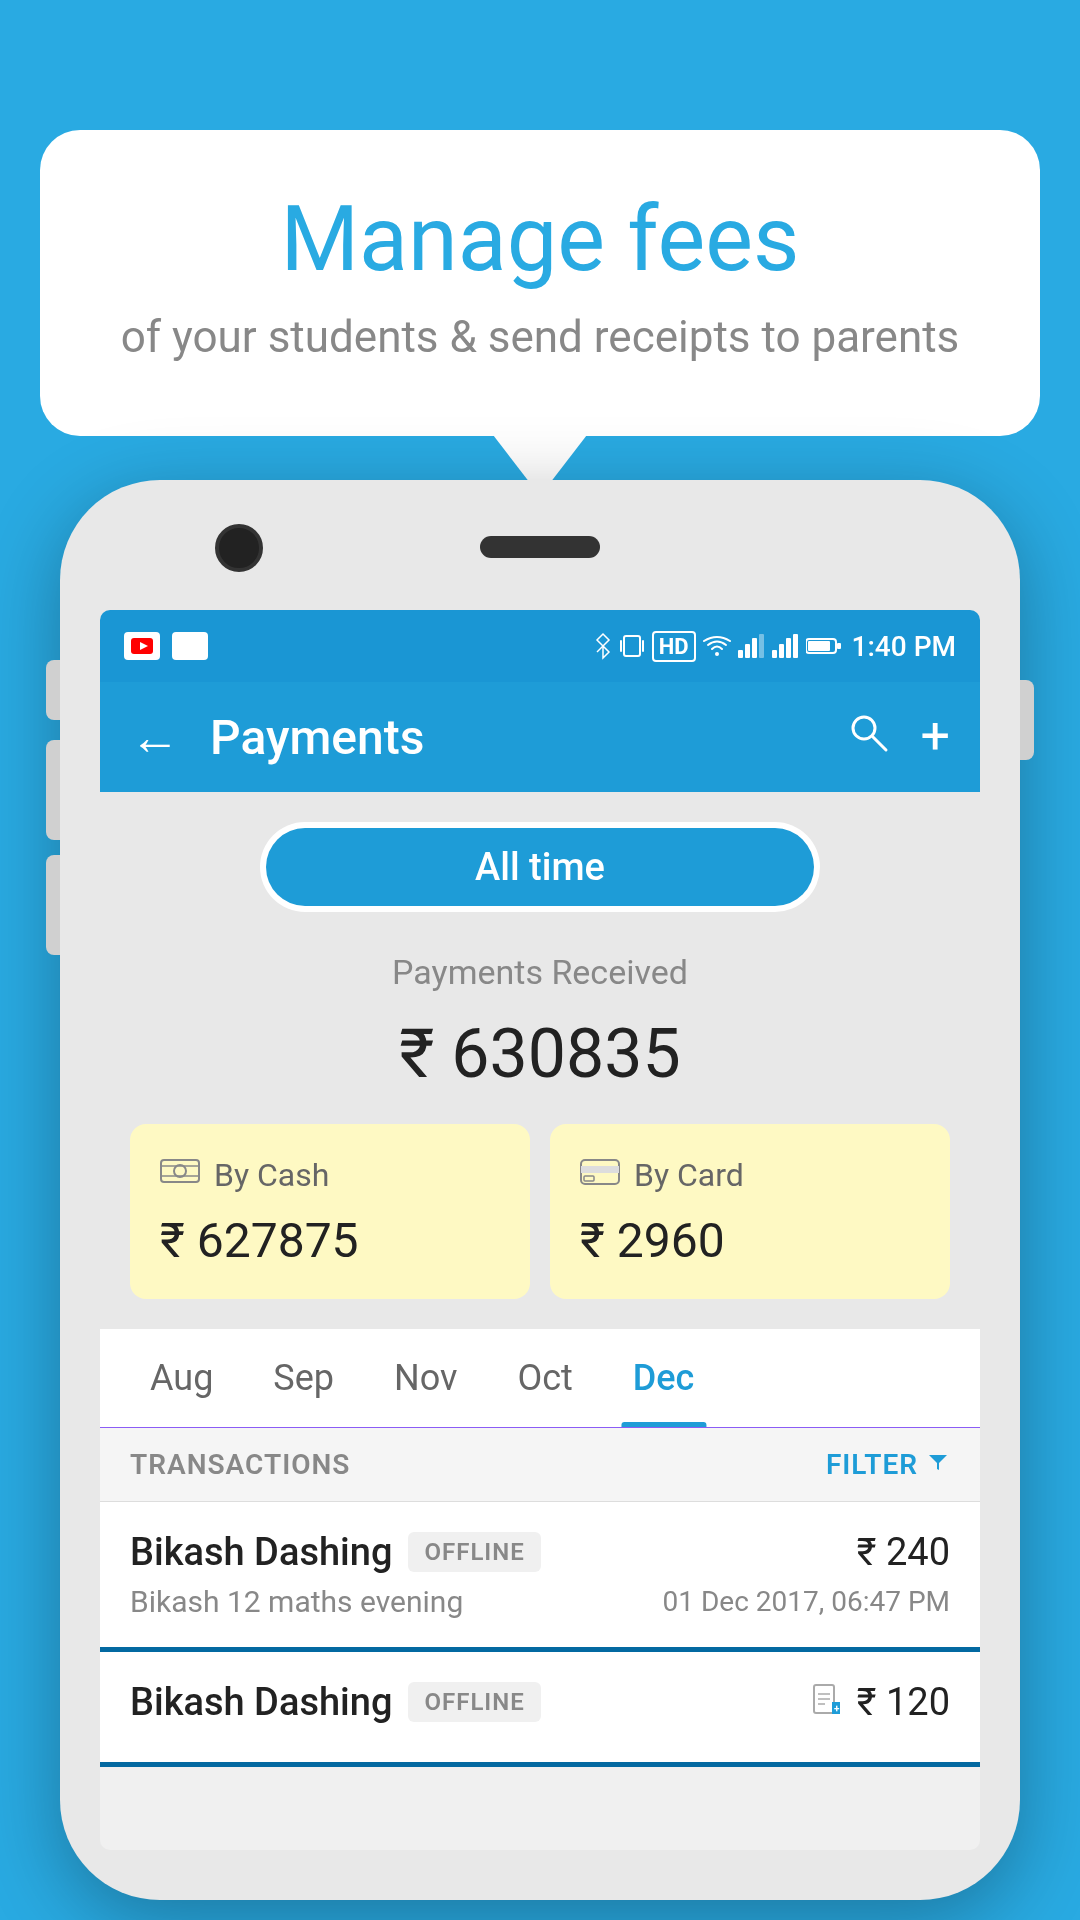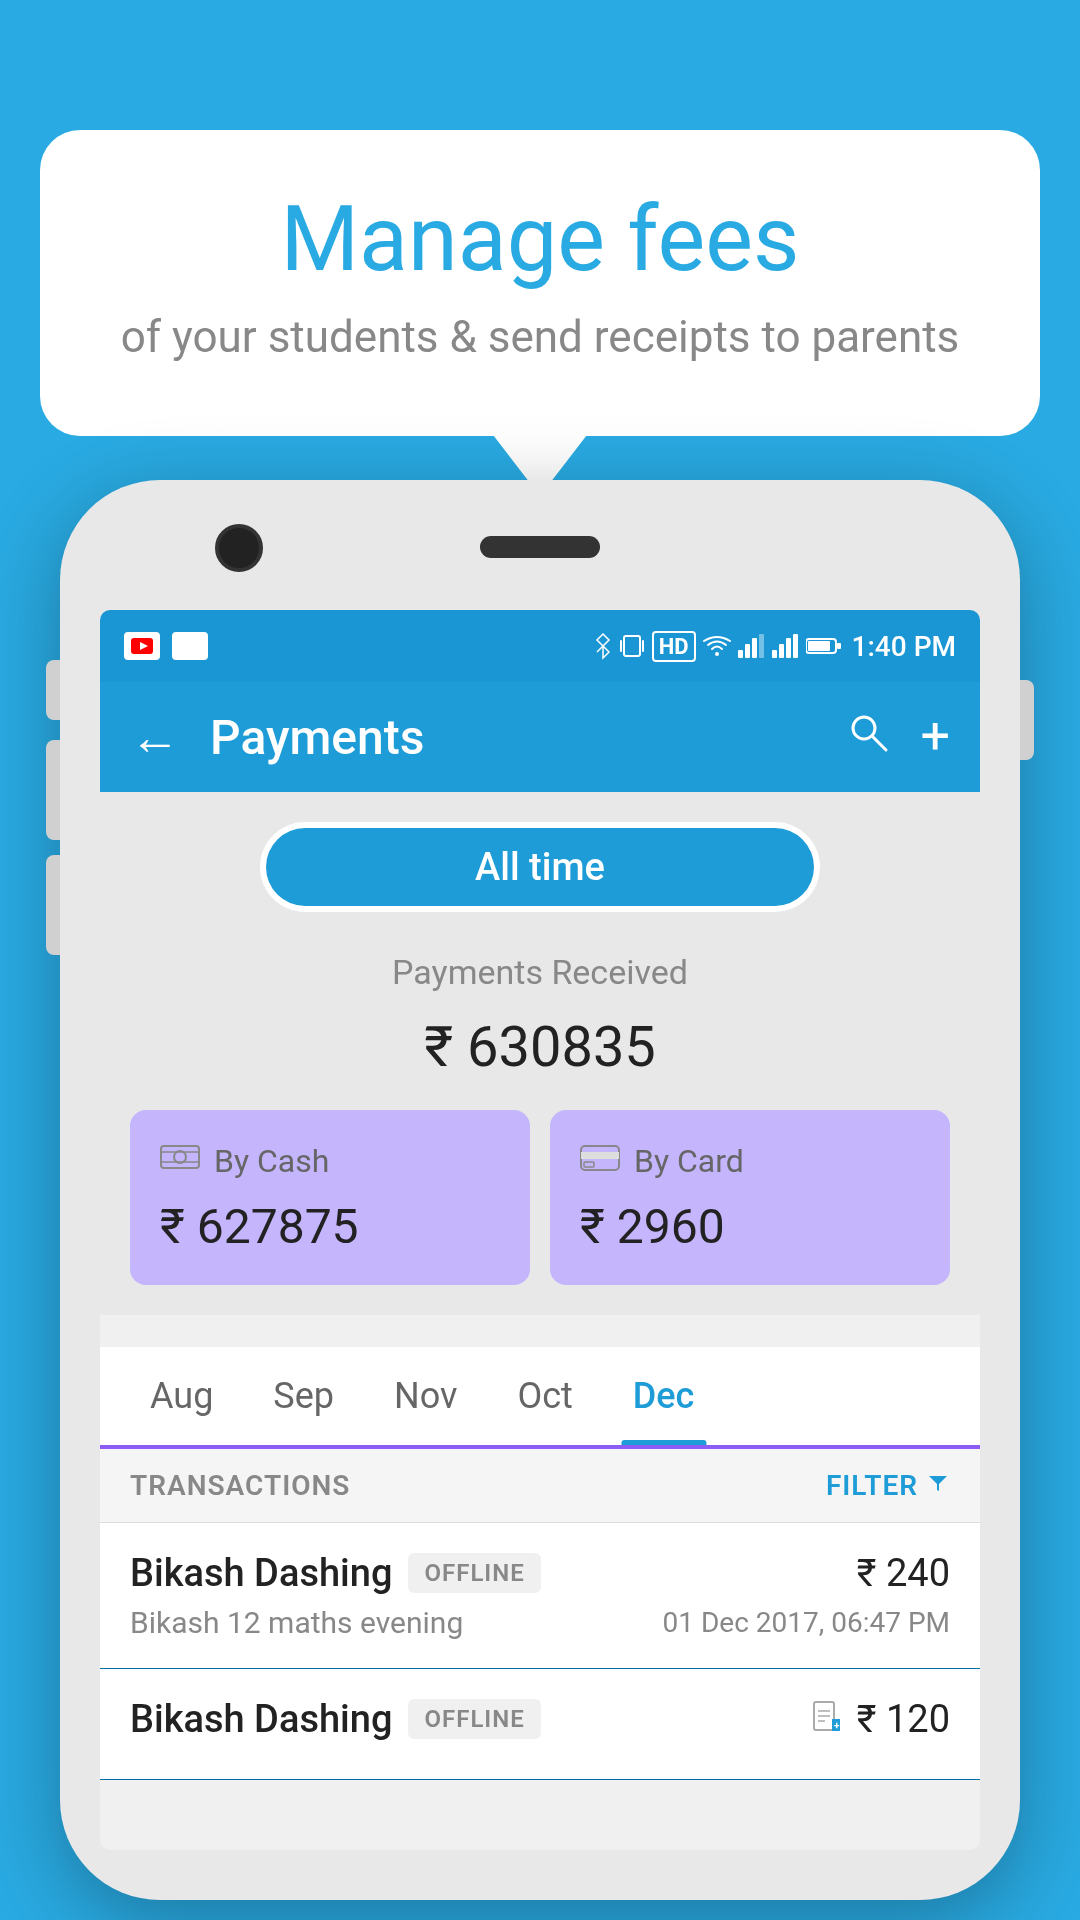--- a/index.html
+++ b/index.html
@@ -235,35 +235,35 @@
       background: #e8e8e8;
       padding: 10px 40px 30px;
       text-align: center;
     }
     .summary-label {
       font-size: 34px;
       color: #888;
       margin-bottom: 22px;
     }
     .summary-amount {
-      font-size: 56px;
+      font-size: 68px;
       font-weight: 400;
       color: #222;
     }
 
     
     .cards-row {
       display: flex;
       gap: 20px;
       padding: 0 30px 30px;
       background: #e8e8e8;
     }
     .payment-card {
       flex: 1;
-      background: #c4b5fd;
+      background: #fef9c3;
       border-radius: 16px;
       padding: 30px;
     }
     .card-header {
       display: flex;
       align-items: center;
       gap: 14px;
       margin-bottom: 16px;
     }
     .card-icon {
@@ -278,22 +278,21 @@
       font-size: 48px;
       color: #222;
       font-weight: 400;
     }
 
     
     .month-tabs {
       background: white;
       display: flex;
       padding: 0 20px;
-      border-bottom: 4px solid #8b5cf6;
-      margin-top: 32px;
+      border-bottom: 1px solid #8b5cf6;
     }
     .month-tab {
       padding: 28px 30px;
       font-size: 36px;
       color: #666;
       cursor: pointer;
       position: relative;
     }
     .month-tab.active {
       color: #1e9cd7;
@@ -334,21 +333,21 @@
       display: flex;
       align-items: center;
       gap: 8px;
       cursor: pointer;
     }
 
     
     .transaction-row {
       background: white;
       padding: 28px 30px;
-      border-bottom: 1px solid #0369a1;
+      border-bottom: 5px solid #0369a1;
     }
     .transaction-top {
       display: flex;
       justify-content: space-between;
       align-items: center;
       margin-bottom: 10px;
     }
     .transaction-name {
       font-size: 38px;
       color: #222;

